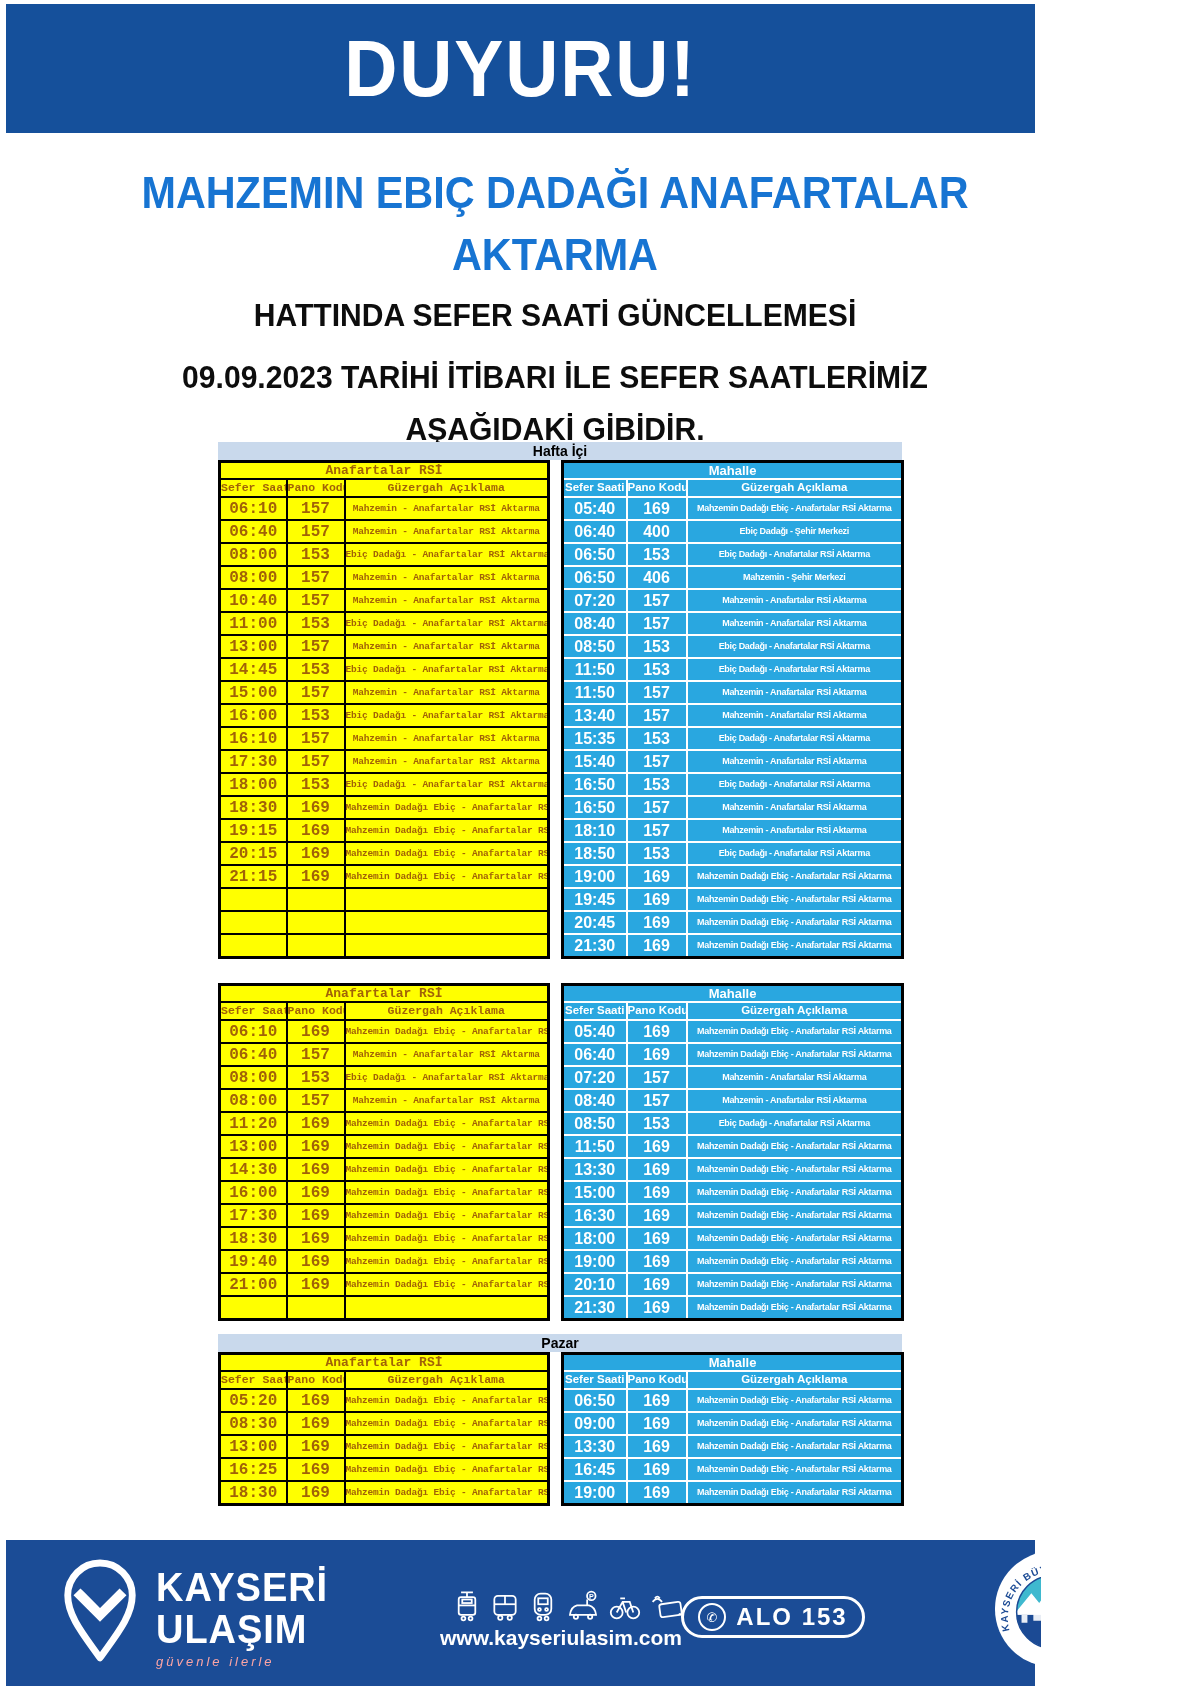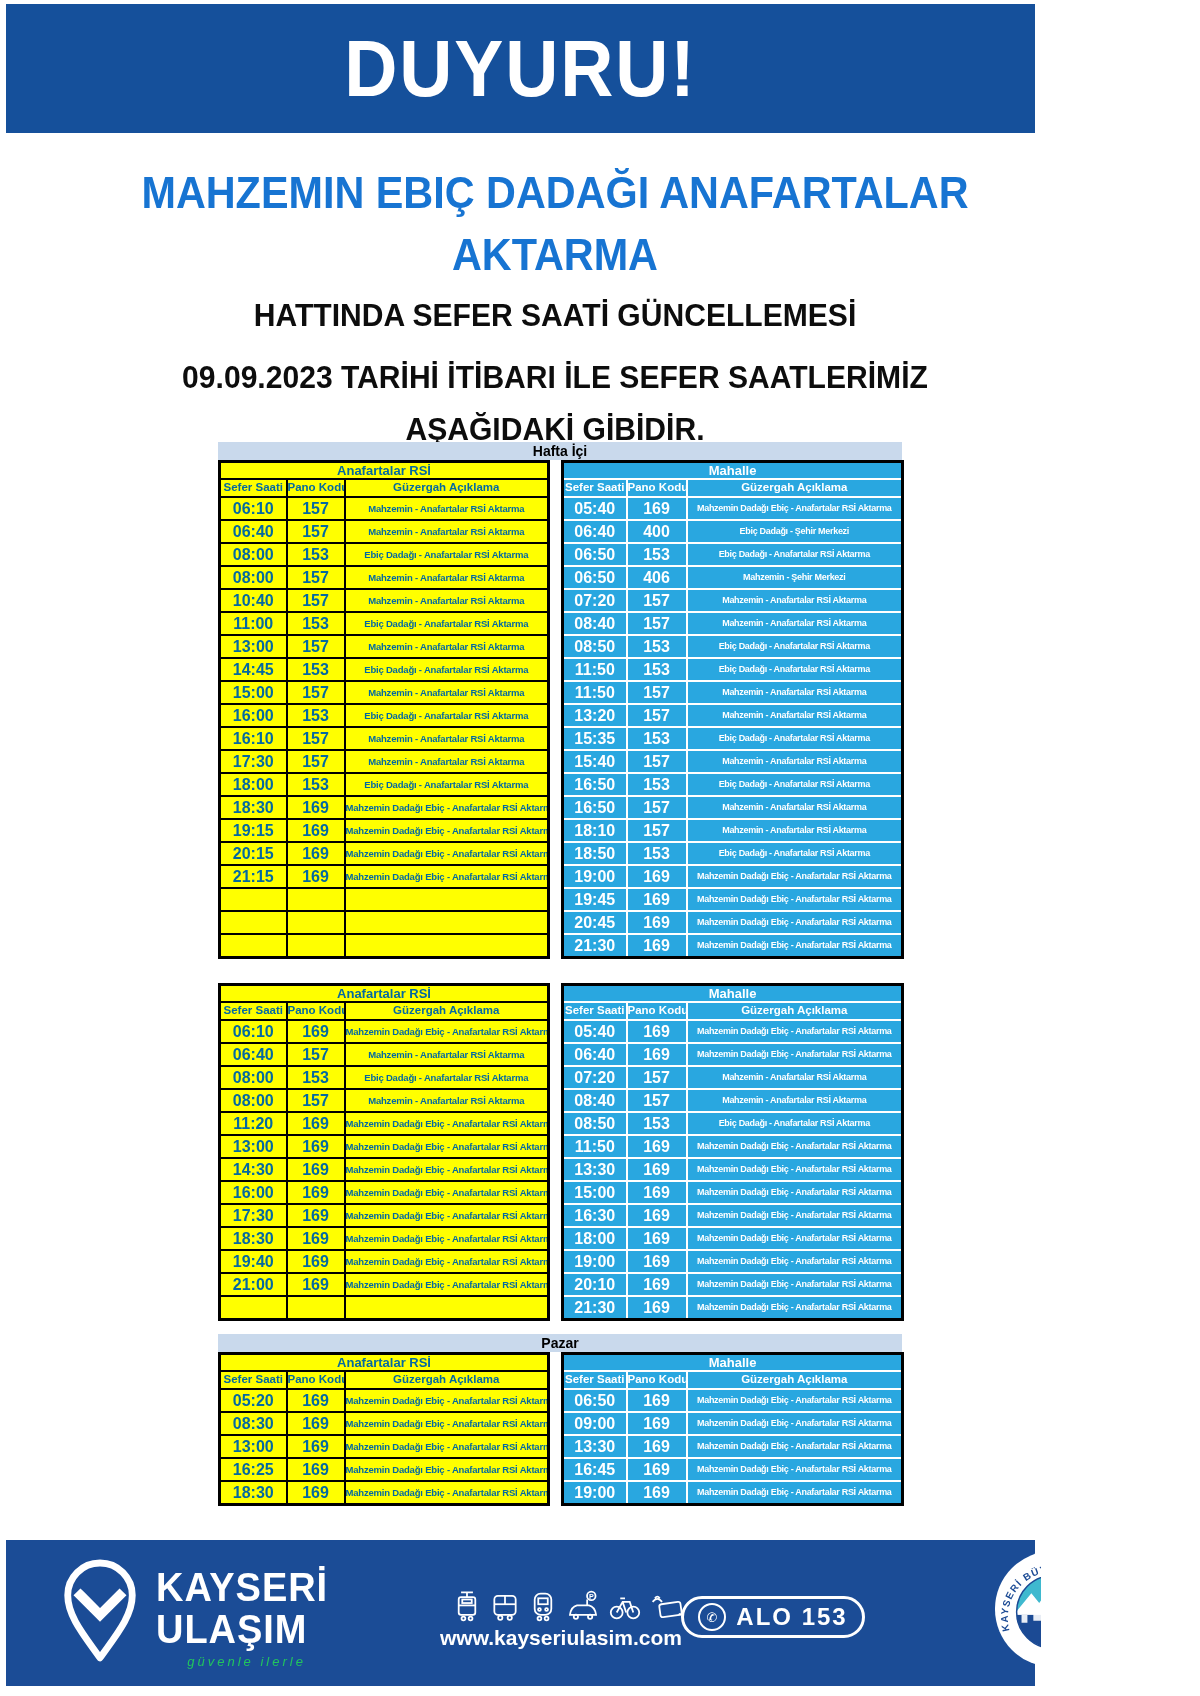--- a/index.html
+++ b/index.html
@@ -21,36 +21,36 @@
   
   #sections{position:absolute;left:218px;top:442px;width:684px;}
   .day + .day{margin-top:24px;}
   .day:nth-child(3){margin-top:13px;}
   .day-bar{height:18px;line-height:18px;background:var(--day_bar);color:#000;text-align:center;
            font-weight:bold;font-size:14px;}
   .pair{display:flex;gap:11px;align-items:flex-start;}
   table.t{border-collapse:collapse;table-layout:fixed;}
   .t th,.t td{padding:0;margin:0;text-align:center;vertical-align:middle;font-weight:bold;
               white-space:nowrap;overflow:hidden;line-height:1;}
-  .t-left{width:331px;border:3px solid #000;background:var(--yellow);color:#0369a1;}
+  .t-left{width:331px;border:3px solid #000;background:var(--yellow);color:#a16207;font-family:Liberation Mono, monospace;}
   .t-left th,.t-left td{border:2px solid #000;background:var(--yellow);}
   .t-right{width:342px;border:3px solid #000;background:#fff;color:#fff;padding-left:21px;}
   .t-right th,.t-right td{border:2px solid #fff;background:var(--cyan);}
   .side-title{height:15px;font-size:13px;}
   .colhead{height:16px;font-size:11.5px;}
   td.time,td.code{height:21px;font-size:16px;}
   td.route{height:21px;font-size:9.5px;letter-spacing:-0.2px;}
   .t-right td.route{font-size:9px;letter-spacing:-0.3px;}
 
   
   .footer{position:absolute;left:6px;right:6px;top:1540px;height:146px;background:var(--footer_blue);}
   .brand{position:absolute;left:50px;top:14px;display:flex;}
   .brand-text{margin-left:12px;margin-top:12px;color:#fff;}
   .brand-l{font-size:40px;font-weight:bold;line-height:42px;letter-spacing:1px;transform:scaleX(.95);transform-origin:left;}
-  .tagline{font-size:13px;font-style:italic;letter-spacing:3px;text-align:center;margin-top:4px;color:#22c55e;}
+  .tagline{font-size:13px;font-style:italic;letter-spacing:3px;text-align:left;margin-top:4px;color:#fca5a5;}
   .icons{position:absolute;left:446px;top:50px;display:flex;gap:8px;}
   .icons svg{display:block;}
   .site{position:absolute;left:426px;top:86px;width:250px;text-align:right;color:#fff;
         font-size:21px;font-weight:bold;}
   .alo{position:absolute;left:675px;top:56px;width:178px;height:36px;border:3px solid #fff;border-radius:22px;
        display:flex;align-items:center;justify-content:center;gap:10px;color:#fff;}
   .alo .ph{width:24px;height:24px;border:2px solid #fff;border-radius:50%;display:flex;align-items:center;
            justify-content:center;font-size:13px;line-height:1;font-family:"DejaVu Sans",sans-serif;}
   .alo .lbl{font-size:24px;font-weight:bold;letter-spacing:2px;}
   .badge{position:absolute;left:988px;top:10px;width:118px;height:118px;}
@@ -247,21 +247,21 @@
                 <td class="time">11:50</td>
                 <td class="code">153</td>
                 <td class="route">Ebiç Dadağı - Anafartalar RSİ Aktarma</td>
               </tr>
               <tr>
                 <td class="time">11:50</td>
                 <td class="code">157</td>
                 <td class="route">Mahzemin - Anafartalar RSİ Aktarma</td>
               </tr>
               <tr>
-                <td class="time">13:20</td>
+                <td class="time">13:40</td>
                 <td class="code">157</td>
                 <td class="route">Mahzemin - Anafartalar RSİ Aktarma</td>
               </tr>
               <tr>
                 <td class="time">15:35</td>
                 <td class="code">153</td>
                 <td class="route">Ebiç Dadağı - Anafartalar RSİ Aktarma</td>
               </tr>
               <tr>
                 <td class="time">15:40</td>

